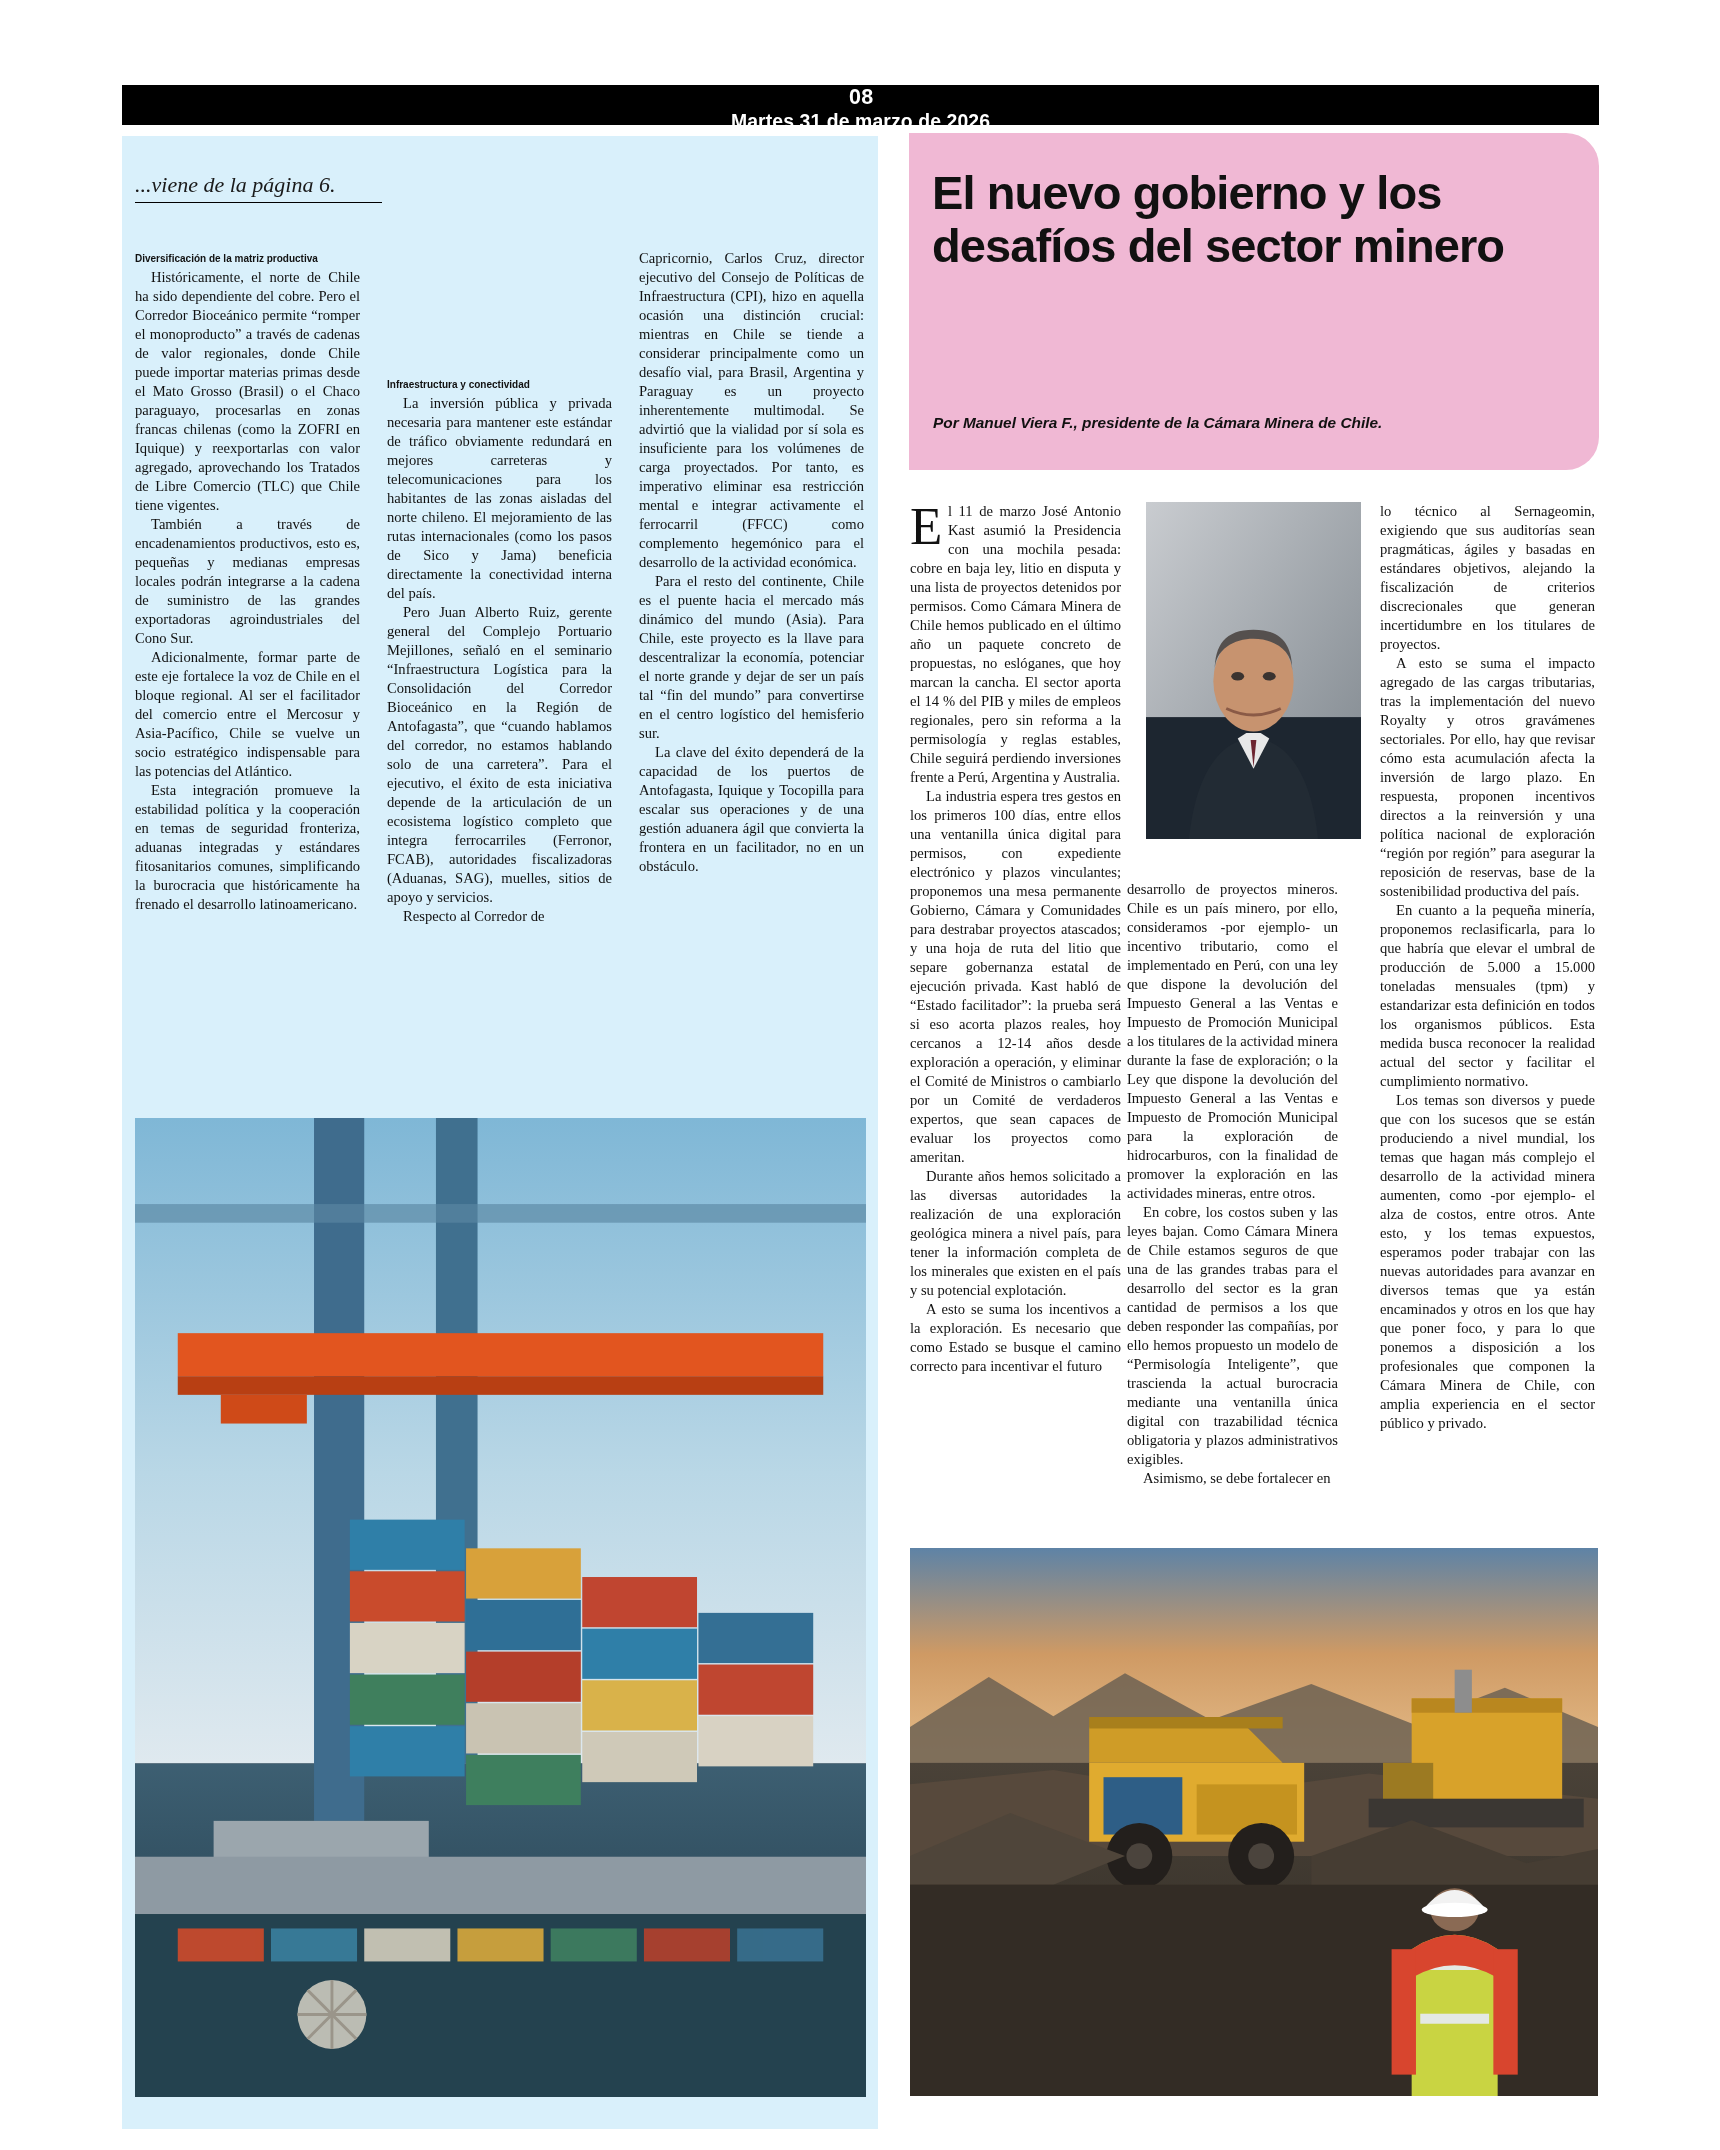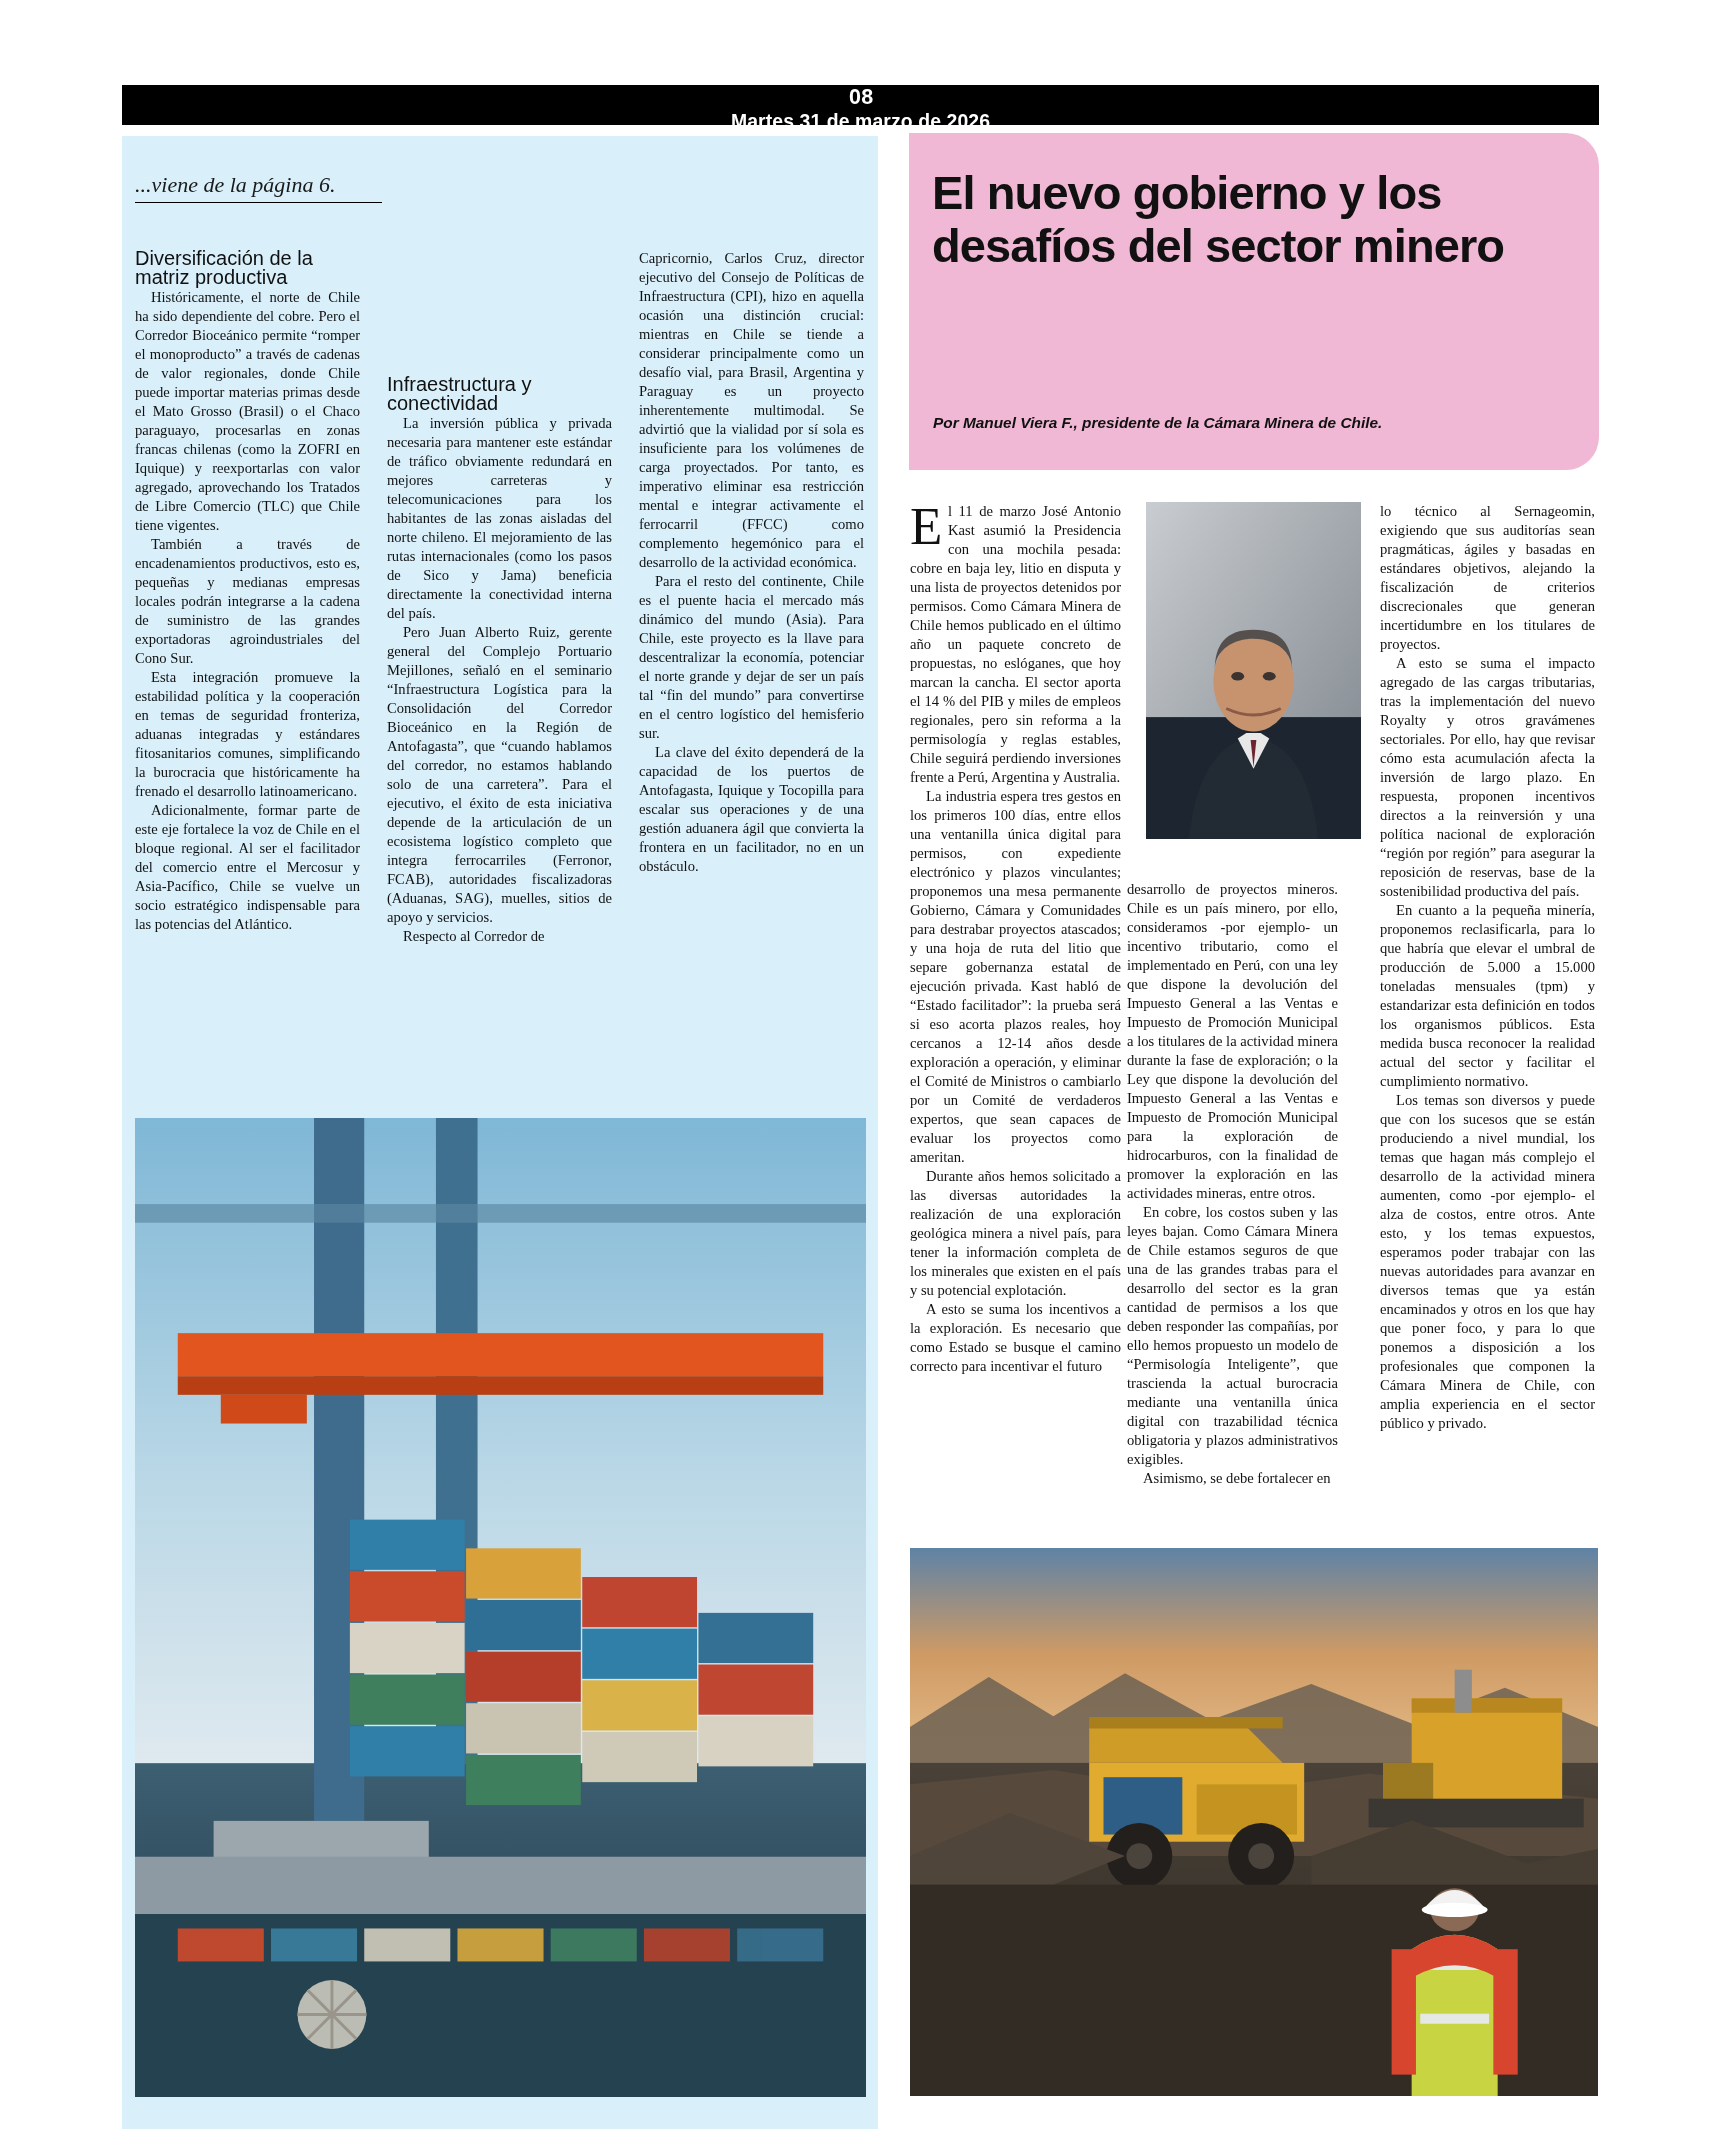--- a/index.html
+++ b/index.html
@@ -92,22 +92,22 @@
     font-size: 14.6px;
     line-height: 19px;
     text-align: justify;
     hyphens: auto;
     -webkit-hyphens: auto;
     color: #111;
   }
   .lcol p { margin: 0; text-indent: 16px; }
   .subhead {
     font-family: "Liberation Sans", sans-serif;
-    font-weight: normal;
-    font-size: 20px;
+    font-weight: bold;
+    font-size: 10px;
     line-height: 19.4px;
     margin: 0 0 8.6px 0;
     text-indent: 0 !important;
     text-align: left;
   }
 
   
   .port-photo {
     position: absolute;
     left: 135px;
@@ -226,22 +226,22 @@
   <div class="left-panel"></div>
 
   <div class="cont-from">...viene de la página 6.</div>
   <div class="cont-rule"></div>
 
   <div class="lcols">
     <div class="lcol">
       <p class="subhead">Diversificación de la matriz productiva</p>
       <p>Históricamente, el norte de Chile ha sido dependiente del cobre. Pero el Corredor Bioceánico permite “romper el monoproducto” a través de cadenas de valor regionales, donde Chile puede importar materias primas desde el Mato Grosso (Brasil) o el Chaco paraguayo, procesarlas en zonas francas chilenas (como la ZOFRI en Iquique) y reexportarlas con valor agregado, aprovechando los Tratados de Libre Comercio (TLC) que Chile tiene vigentes.</p>
       <p>También a través de encadenamientos productivos, esto es, pequeñas y medianas empresas locales podrán integrarse a la cadena de suministro de las grandes exportadoras agroindustriales del Cono Sur.</p>
+      <p>Adicionalmente, formar parte de este eje fortalece la voz de Chile en el bloque regional. Al ser el facilitador del comercio entre el Mercosur y Asia-Pacífico, Chile se vuelve un socio estratégico indispensable para las potencias del Atlántico.</p>
       <p>Esta integración promueve la estabilidad política y la cooperación en temas de seguridad fronteriza, aduanas integradas y estándares fitosanitarios comunes, simplificando la burocracia que históricamente ha frenado el desarrollo latinoamericano.</p>
-      <p>Adicionalmente, formar parte de este eje fortalece la voz de Chile en el bloque regional. Al ser el facilitador del comercio entre el Mercosur y Asia-Pacífico, Chile se vuelve un socio estratégico indispensable para las potencias del Atlántico.</p>
     </div>
     <div class="lcol">
 
       <p class="subhead" style="margin-top:126px">Infraestructura y conectividad</p>
       <p>La inversión pública y privada necesaria para mantener este estándar de tráfico obviamente redundará en mejores carreteras y telecomunicaciones para los habitantes de las zonas aisladas del norte chileno. El mejoramiento de las rutas internacionales (como los pasos de Sico y Jama) beneficia directamente la conectividad interna del país.</p>
       <p>Pero Juan Alberto Ruiz, gerente general del Complejo Portuario Mejillones, señaló en el seminario “Infraestructura Logística para la Consolidación del Corredor Bioceánico en la Región de Antofagasta”, que “cuando hablamos del corredor, no estamos hablando solo de una carretera”. Para el ejecutivo, el éxito de esta iniciativa depende de la articulación de un ecosistema logístico completo que integra ferrocarriles (Ferronor, FCAB), autoridades fiscalizadoras (Aduanas, SAG), muelles, sitios de apoyo y servicios.</p>
       <p>Respecto al Corredor de</p>
     </div>
     <div class="lcol">
       <p style="text-indent:0">Capricornio, Carlos Cruz, director ejecutivo del Consejo de Políticas de Infraestructura (CPI), hizo en aquella ocasión una distinción crucial: mientras en Chile se tiende a considerar principalmente como un desafío vial, para Brasil, Argentina y Paraguay es un proyecto inherentemente multimodal. Se advirtió que la vialidad por sí sola es insuficiente para los volúmenes de carga proyectados. Por tanto, es imperativo eliminar esa restricción mental e integrar activamente el ferrocarril (FFCC) como complemento hegemónico para el desarrollo de la actividad económica.</p>

